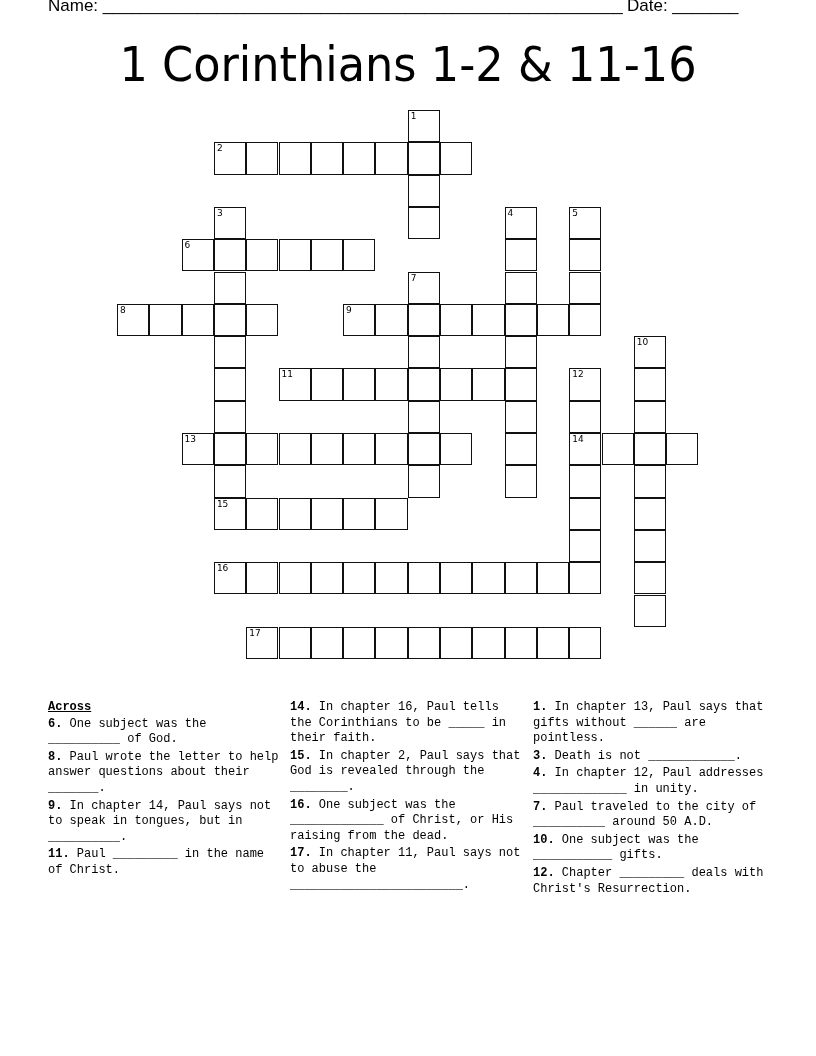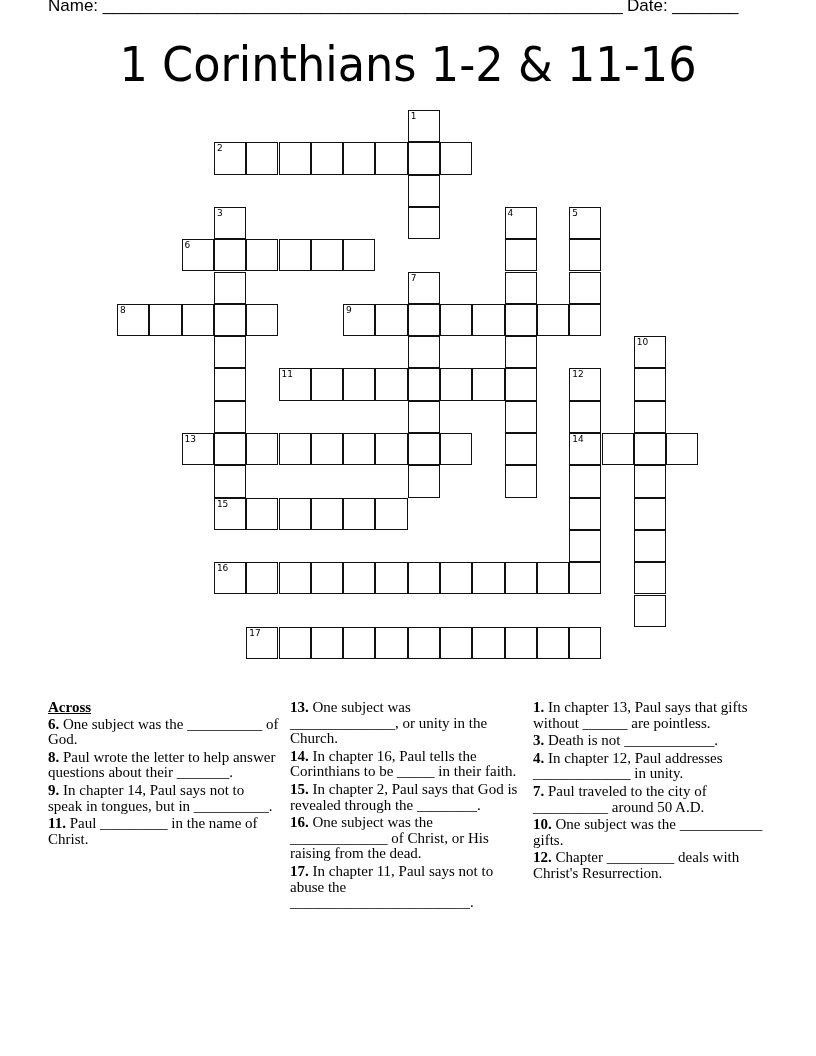--- a/index.html
+++ b/index.html
@@ -3,21 +3,21 @@
 <meta charset="utf-8">
 <style>
   html, body { margin: 0; padding: 0; background: #ffffff; }
   body { width: 816px; height: 1056px; position: relative; overflow: hidden; color: #000; }
   .header-line { position: absolute; top: -4px; left: 48px; font-family: "Liberation Sans", sans-serif; font-size: 17px; white-space: pre; }
   .date-line { position: absolute; top: -4px; left: 627px; font-family: "Liberation Sans", sans-serif; font-size: 17px; white-space: pre; }
   .title { position: absolute; top: 34px; left: 0; width: 816px; text-align: center; font-family: "DejaVu Sans", sans-serif; font-size: 48px; line-height: 60px; letter-spacing: 0px; transform: scaleX(0.93); transform-origin: center; }
   .grid { position: absolute; left: 0; top: 0; width: 816px; height: 680px; }
   .cell { position: absolute; width: 32.3px; height: 32.3px; box-sizing: border-box; border: 1.5px solid #111; background: #fff; }
   .cell .num { position: absolute; top: 0px; left: 2px; font-family: "DejaVu Sans", sans-serif; font-size: 9px; line-height: 10px; }
-  .clues { position: absolute; top: 700px; font-family: Liberation Serif, serif; font-size: 15px; line-height: 15.6px; }
+  .clues { position: absolute; top: 700px; font-family: Liberation Mono, monospace; font-size: 12px; line-height: 15.6px; }
   .col-a { left: 48px; width: 232px; }
   .col-b { left: 290px; width: 232px; }
   .col-c { left: 533px; width: 232px; }
   .clues .heading { font-weight: bold; text-decoration: underline; margin-bottom: 1px; }
   .clue { margin-bottom: 2px; }
   .clue b { font-weight: bold; }
 </style>
 </head>
 <body>
 
@@ -178,21 +178,20 @@
 
 <div class="clues col-a">
   <div class="heading">Across</div>
   <div class="clue"><b>6.</b><span> One subject was the __________ of God.</span></div>
   <div class="clue"><b>8.</b><span> Paul wrote the letter to help answer questions about their _______.</span></div>
   <div class="clue"><b>9.</b><span> In chapter 14, Paul says not to speak in tongues, but in __________.</span></div>
   <div class="clue"><b>11.</b><span> Paul _________ in the name of Christ.</span></div>
 </div>
 
 <div class="clues col-b">
-  <div class="clue"><b>13.</b><span> One subject was ______________, or unity in the Church.</span></div>
   <div class="clue"><b>14.</b><span> In chapter 16, Paul tells the Corinthians to be _____ in their faith.</span></div>
   <div class="clue"><b>15.</b><span> In chapter 2, Paul says that God is revealed through the ________.</span></div>
   <div class="clue"><b>16.</b><span> One subject was the _____________ of Christ, or His raising from the dead.</span></div>
   <div class="clue"><b>17.</b><span> In chapter 11, Paul says not to abuse the ________________________.</span></div>
 </div>
 
 <div class="clues col-c">
   <div class="clue"><b>1.</b><span> In chapter 13, Paul says that gifts without ______ are pointless.</span></div>
   <div class="clue"><b>3.</b><span> Death is not ____________.</span></div>
   <div class="clue"><b>4.</b><span> In chapter 12, Paul addresses _____________ in unity.</span></div>

